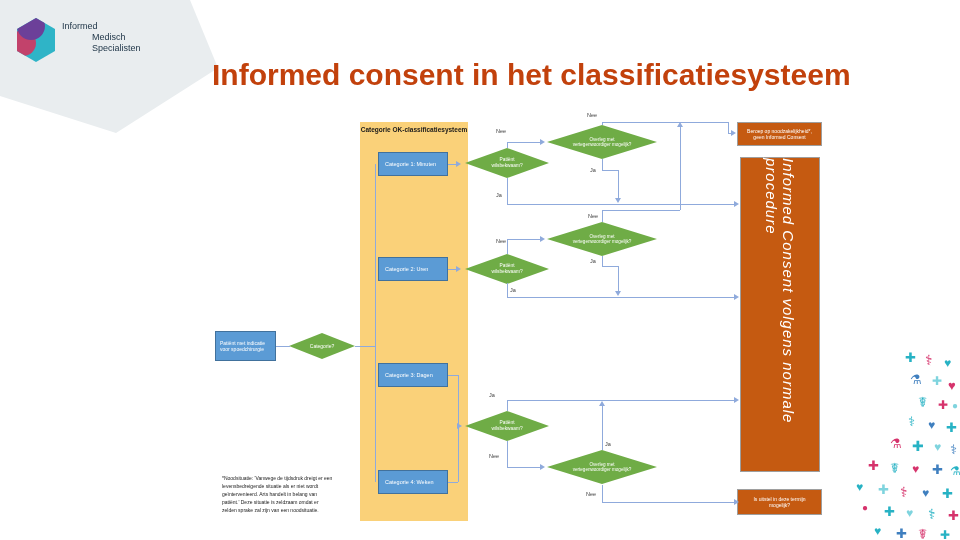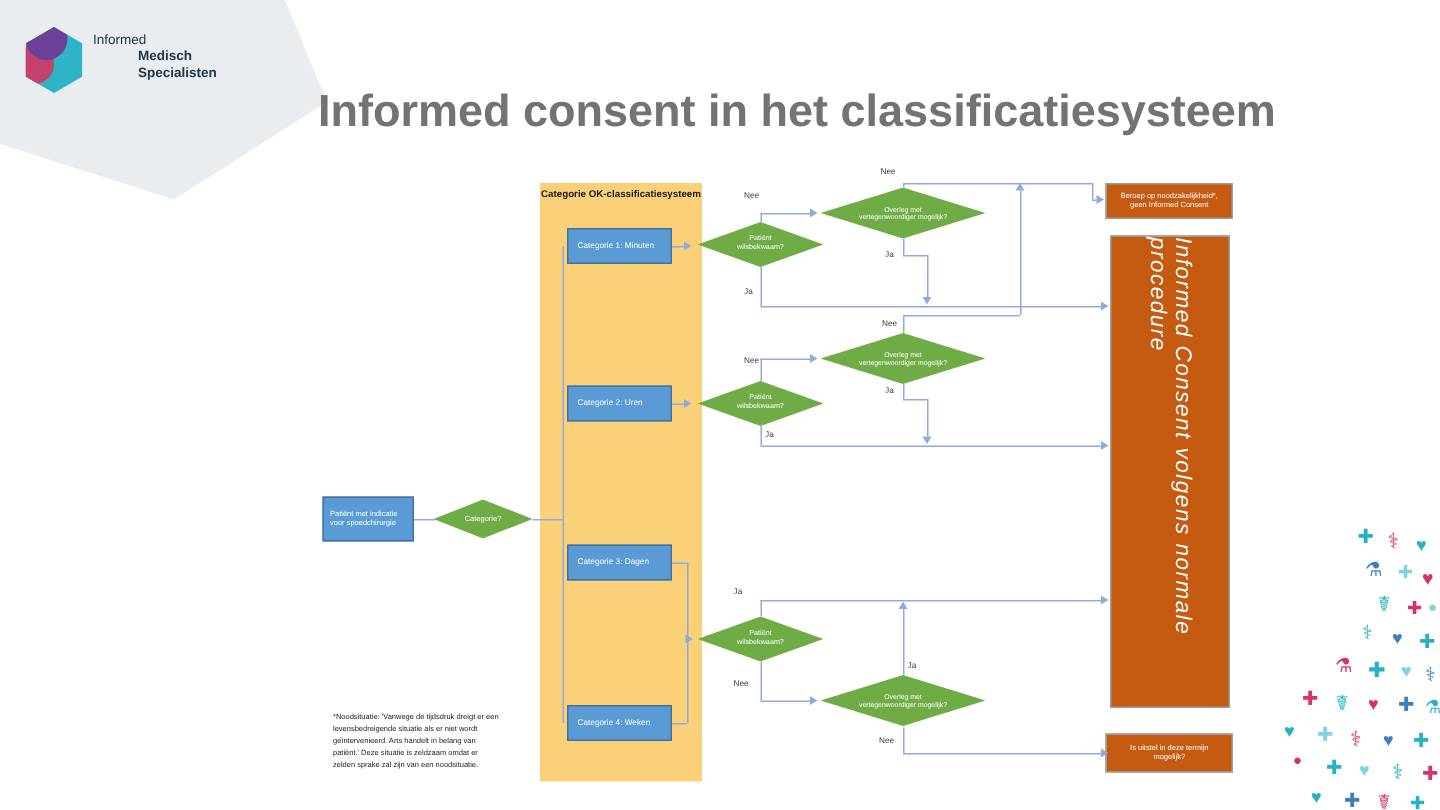--- a/index.html
+++ b/index.html
@@ -8,23 +8,23 @@
 
   
   .banner{position:absolute;left:0;top:0;width:232px;height:140px;background:#e9edef;
           clip-path:polygon(0 0,190px 0,218px 68px,116px 133px,0 96px);}
   .hex{position:absolute;left:17px;top:18px;width:38px;height:44px;
        clip-path:polygon(50% 0,100% 25%,100% 75%,50% 100%,0 75%,0 25%);background:#2fb4c7;}
   .hex .blob1{position:absolute;left:-7px;top:12px;width:26px;height:26px;border-radius:50%;background:#c2426b;}
   .hex .blob2{position:absolute;left:0px;top:-6px;width:28px;height:28px;border-radius:50%;background:#6c4099;}
   .logo-text{position:absolute;left:62px;top:21px;font-size:9px;line-height:11px;color:#22384a;}
   .logo-text .l1{font-weight:400;}
-  .logo-text .l2,.logo-text .l3{font-weight:700;padding-left:30px;}
-
-  .title{position:absolute;left:212px;top:58px;width:730px;font-size:30px;font-weight:600;color:#737373;}
+  .logo-text .l2,.logo-text .l3{font-weight:400;padding-left:30px;}
+
+  .title{position:absolute;left:212px;top:58px;width:730px;font-size:30px;font-weight:600;color:#c2410c;}
 
   
   .panel{position:absolute;left:360px;top:122px;width:108px;height:399px;background:#fad179;}
   .panel-header{position:absolute;left:0;top:4px;width:100%;text-align:center;
                 font-size:6.5px;font-weight:700;color:#1a1a1a;}
   .bluebox{position:absolute;background:#5b9bd5;border:1px solid #41719c;color:#fff;
            font-size:5.5px;display:flex;align-items:center;box-sizing:border-box;padding-left:6px;}
   .startbox{position:absolute;left:215px;top:331px;width:61px;height:30px;background:#5b9bd5;
             border:1px solid #41719c;color:#fff;font-size:5px;display:flex;align-items:center;
             box-sizing:border-box;padding-left:4px;line-height:1.3;}

